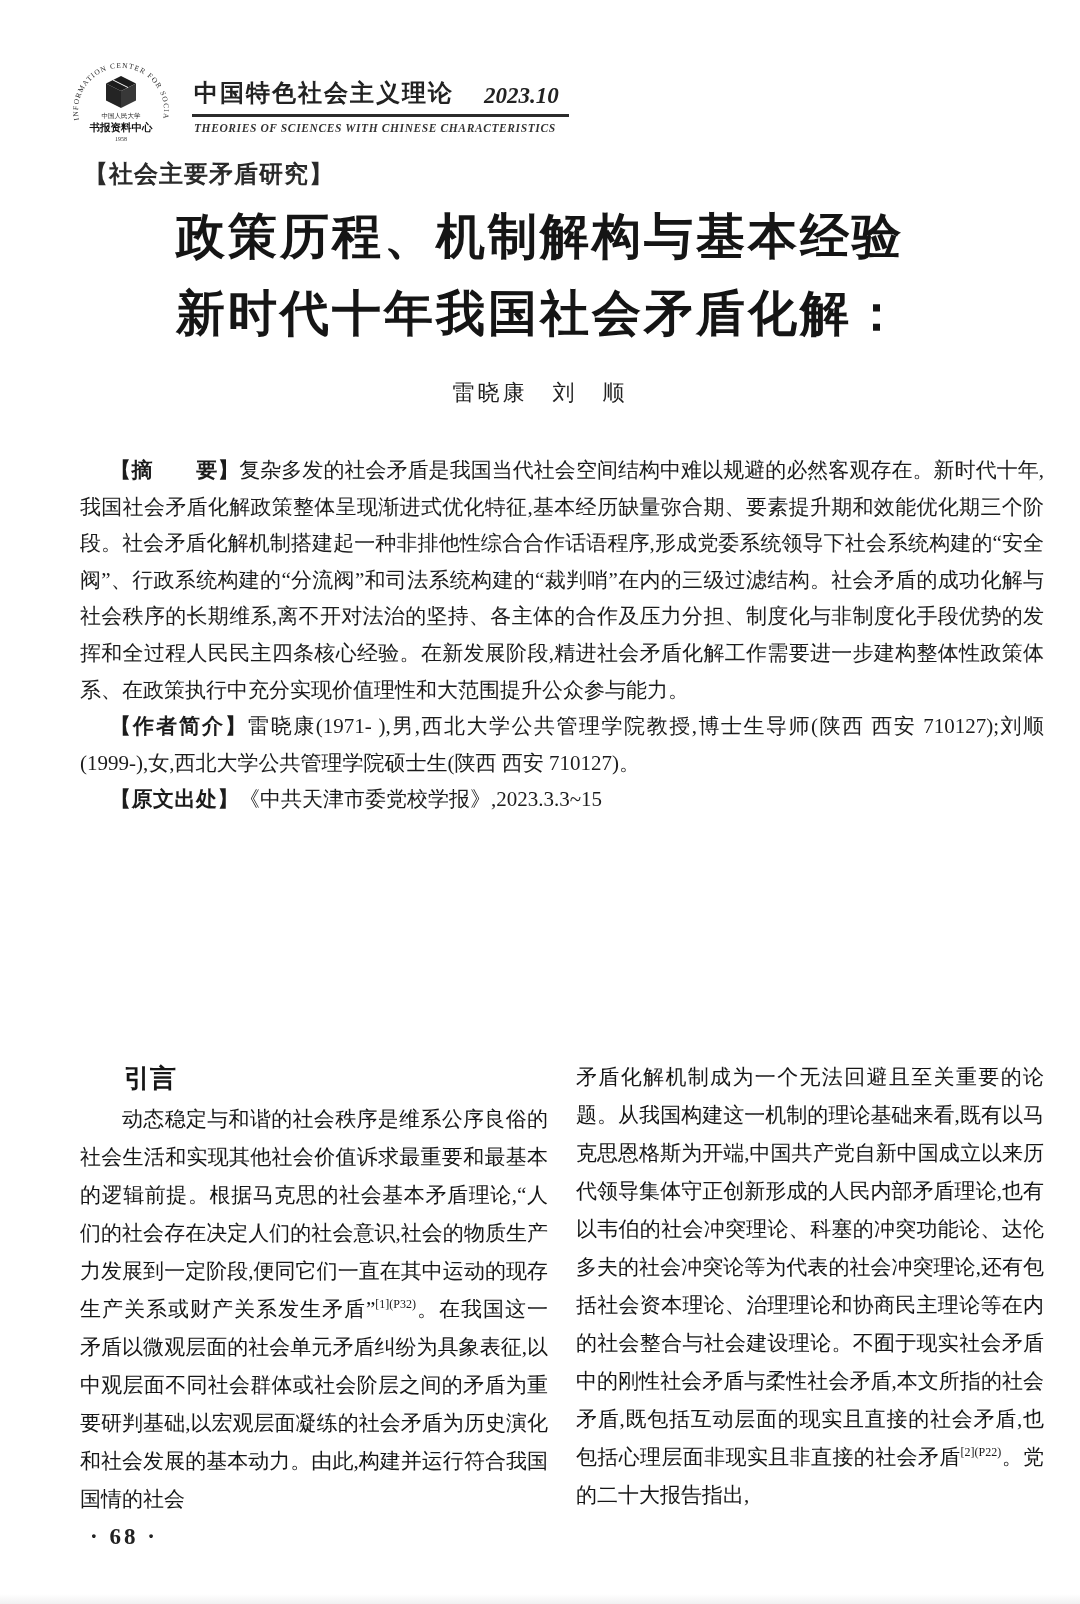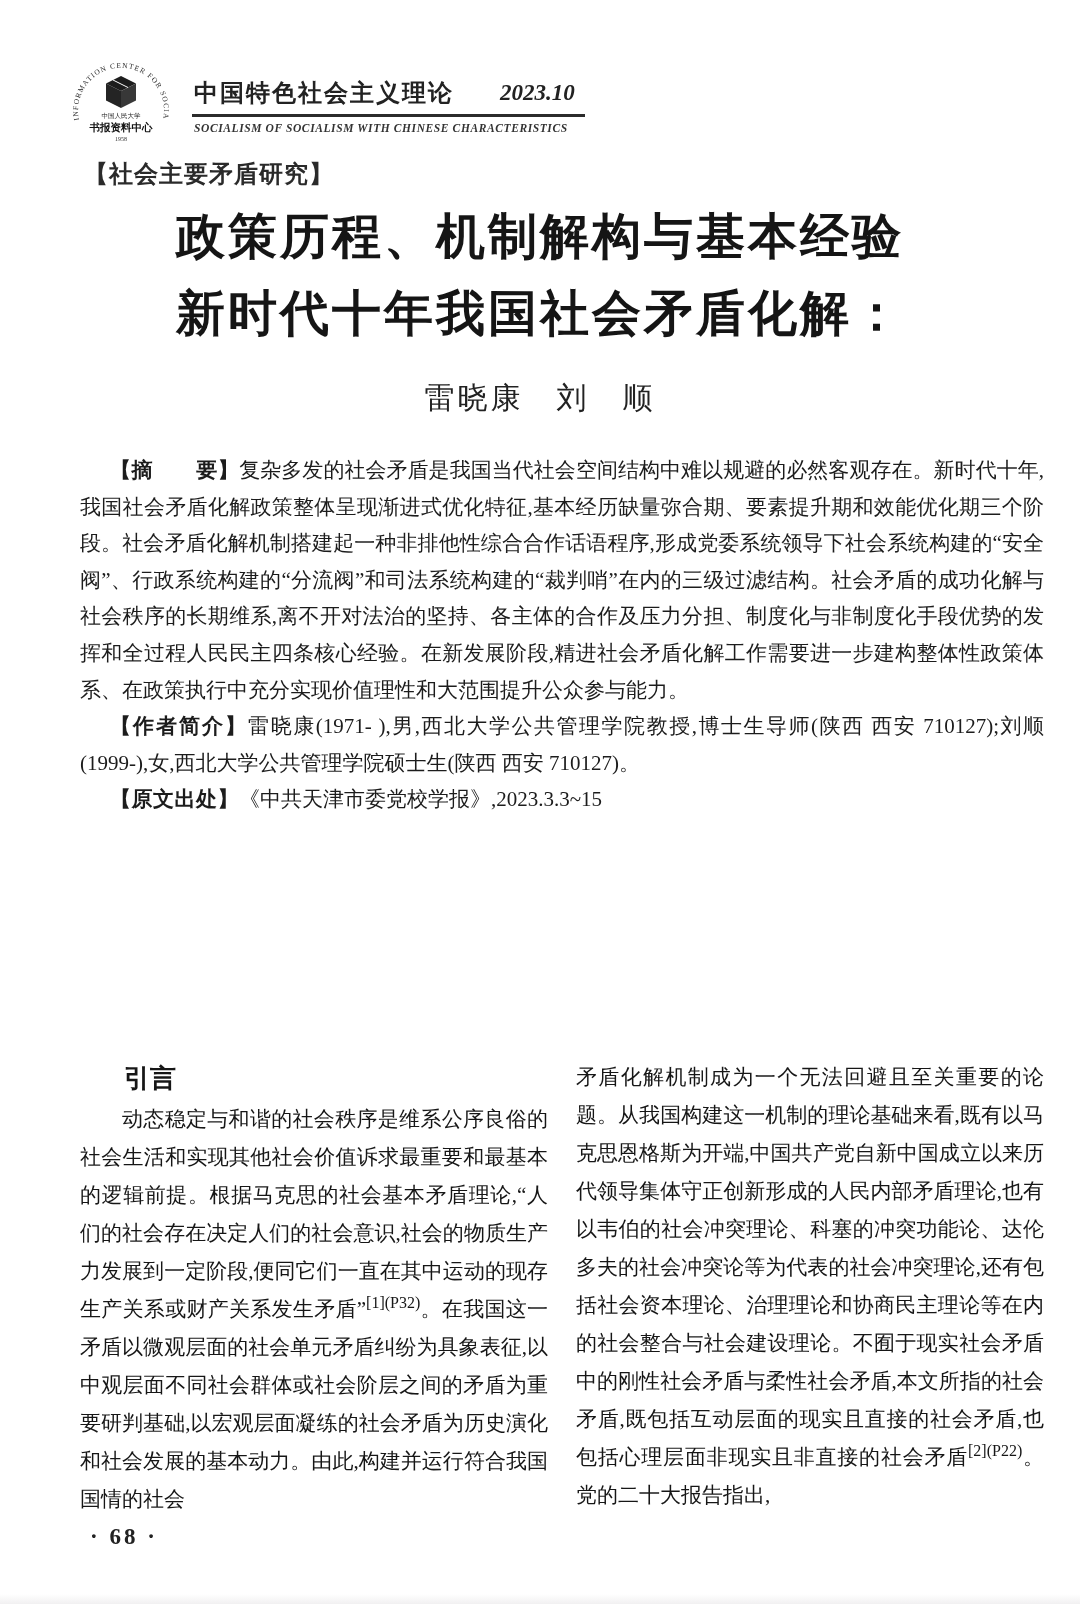--- a/index.html
+++ b/index.html
@@ -13,21 +13,21 @@
     overflow:hidden;
   }
   
   .masthead{
     position:absolute;left:66px;top:50px;
     display:flex;align-items:flex-start;gap:16px;
   }
   .logo{width:110px;height:112px;flex:0 0 auto;}
   .mast-right{margin-top:27px;}
   .mast-title-row{
-    display:flex;align-items:center;gap:46px;
+    display:flex;align-items:flex-end;gap:30px;
     border-bottom:3px solid #2b2b2b;
     padding:0 10px 5px 2px;
   }
   .journal-cn{
     font-family:"Liberation Sans", sans-serif;
     font-weight:bold;font-size:24px;letter-spacing:2px;color:#222;
   }
   .issue{
     font-family:"Liberation Serif", serif;
     font-style:italic;font-weight:bold;font-size:23px;color:#222;
@@ -46,21 +46,21 @@
   
   .article-title{
     position:absolute;left:0;right:0;top:198px;
     text-align:center;
     font-family:"Liberation Serif", serif;
     font-weight:900;font-size:49px;line-height:77px;
     letter-spacing:3px;color:#151515;
   }
   .authors{
     position:absolute;left:0;right:0;top:378px;
-    text-align:center;font-size:30px;letter-spacing:3px;color:#222;
+    text-align:center;font-size:22px;letter-spacing:3px;color:#222;
   }
   
   .meta{
     position:absolute;left:80px;right:36px;top:452px;
     font-size:21px;line-height:36.6px;text-align:justify;color:#1c1c1c;
   }
   .meta p{margin:0;text-indent:30px;}
   .meta-label{
     font-family:"Liberation Sans", sans-serif;
     font-weight:bold;letter-spacing:0.5px;
@@ -71,21 +71,21 @@
     display:flex;gap:28px;
     font-size:21px;line-height:38px;text-align:justify;color:#161616;
   }
   .col{flex:1 1 0;}
   .intro-heading{
     font-family:"Liberation Sans", sans-serif;
     font-weight:bold;font-size:26px;line-height:40px;
     margin:0 0 2px 44px;text-align:left;
   }
   .body-cols p.para{margin:0;text-indent:42px;}
-  sup.cite{font-size:16px;line-height:0;vertical-align:super;letter-spacing:0;}
+  sup.cite{font-size:12px;line-height:0;vertical-align:super;letter-spacing:0;}
   
   .page-number{
     position:absolute;left:90px;top:1524px;
     font-weight:bold;font-size:23px;letter-spacing:3px;color:#222;
   }
   .scan-shadow{
     position:absolute;left:0;right:0;bottom:0;height:10px;
     background:linear-gradient(to bottom, rgba(0,0,0,0), rgba(120,110,120,0.10));
   }
 </style>
@@ -110,21 +110,21 @@
       </g>
       <text x="55" y="68" text-anchor="middle" font-size="6.5" fill="#222">中国人民大学</text>
       <text x="55" y="81" text-anchor="middle" font-size="10.5" font-weight="bold" fill="#111">书报资料中心</text>
       <text x="55" y="91" text-anchor="middle" font-size="6" fill="#333">1958</text>
     </svg>
     <div class="mast-right">
       <div class="mast-title-row">
         <span class="journal-cn">中国特色社会主义理论</span>
         <span class="issue">2023.10</span>
       </div>
-      <div class="journal-en">SOCIALISM OF SOCIALISM WITH CHINESE CHARACTERISTICS</div>
+      <div class="journal-en">THEORIES OF SCIENCES WITH CHINESE CHARACTERISTICS</div>
     </div>
   </div>
 
   <div class="section-label">【社会主要矛盾研究】</div>
 
   <h1 class="article-title" style="margin:0;">
     <span style="display:block;">政策历程、机制解构与基本经验</span>
     <span style="display:block;">新时代十年我国社会矛盾化解：</span>
   </h1>
 

